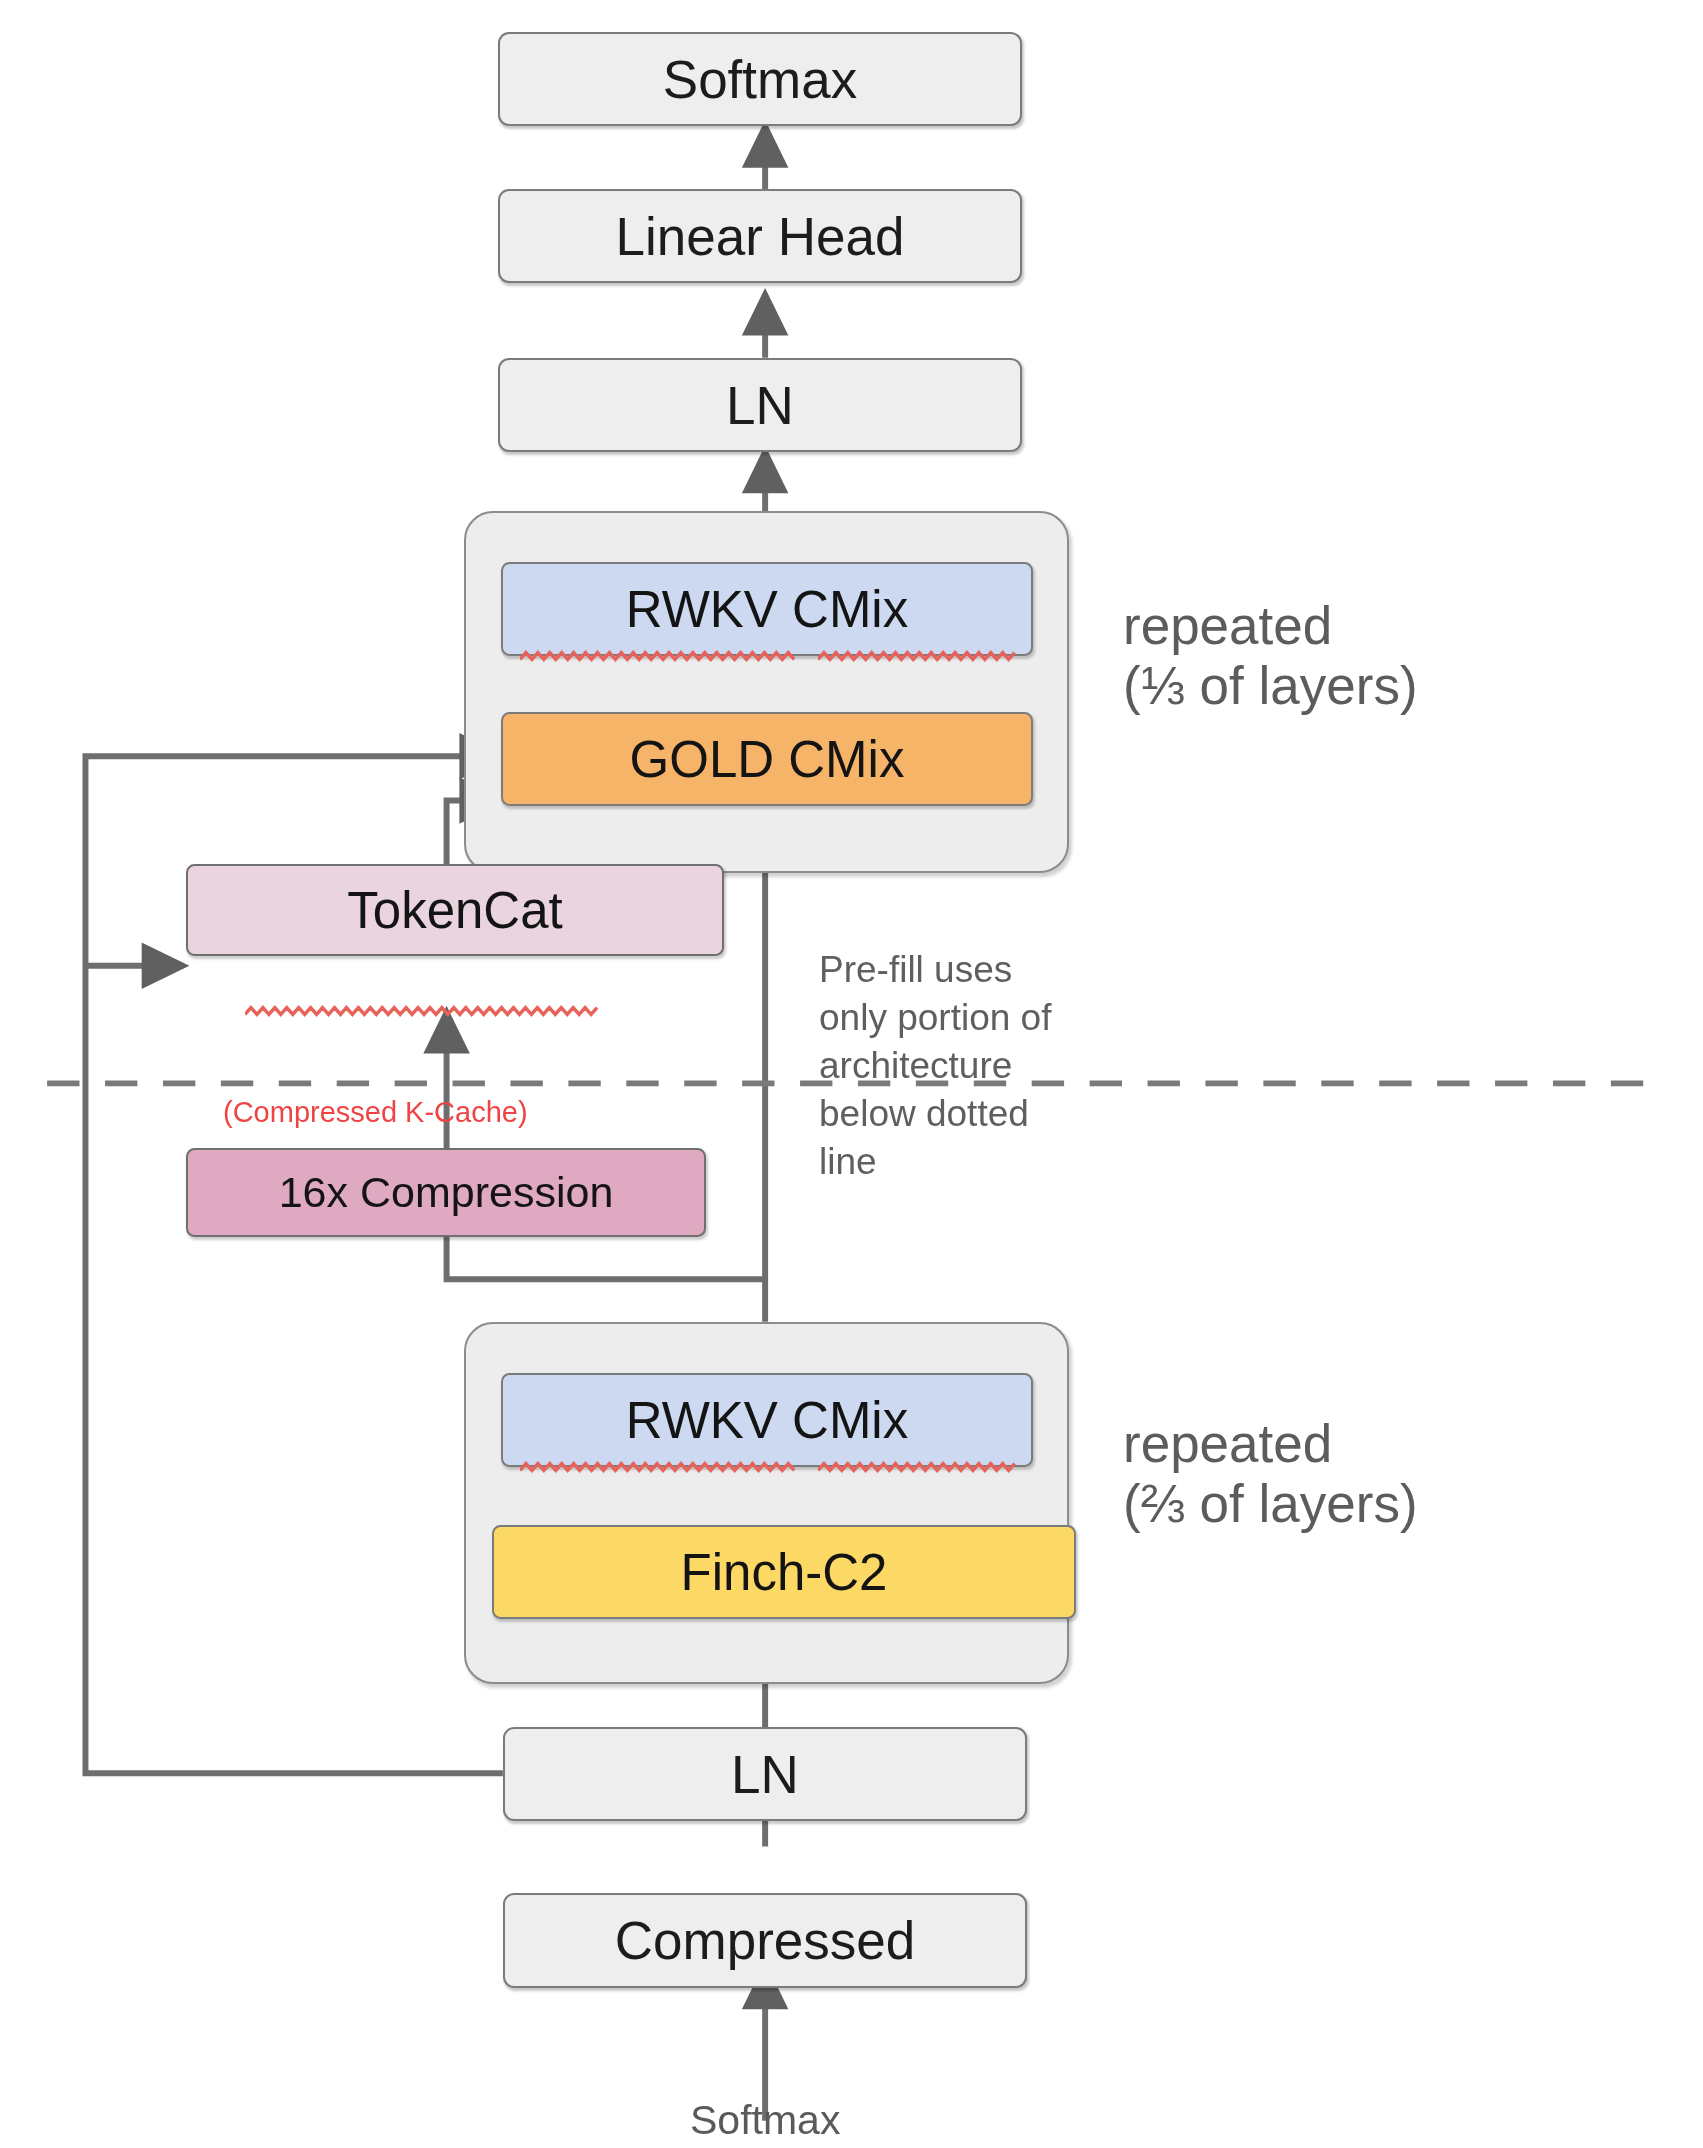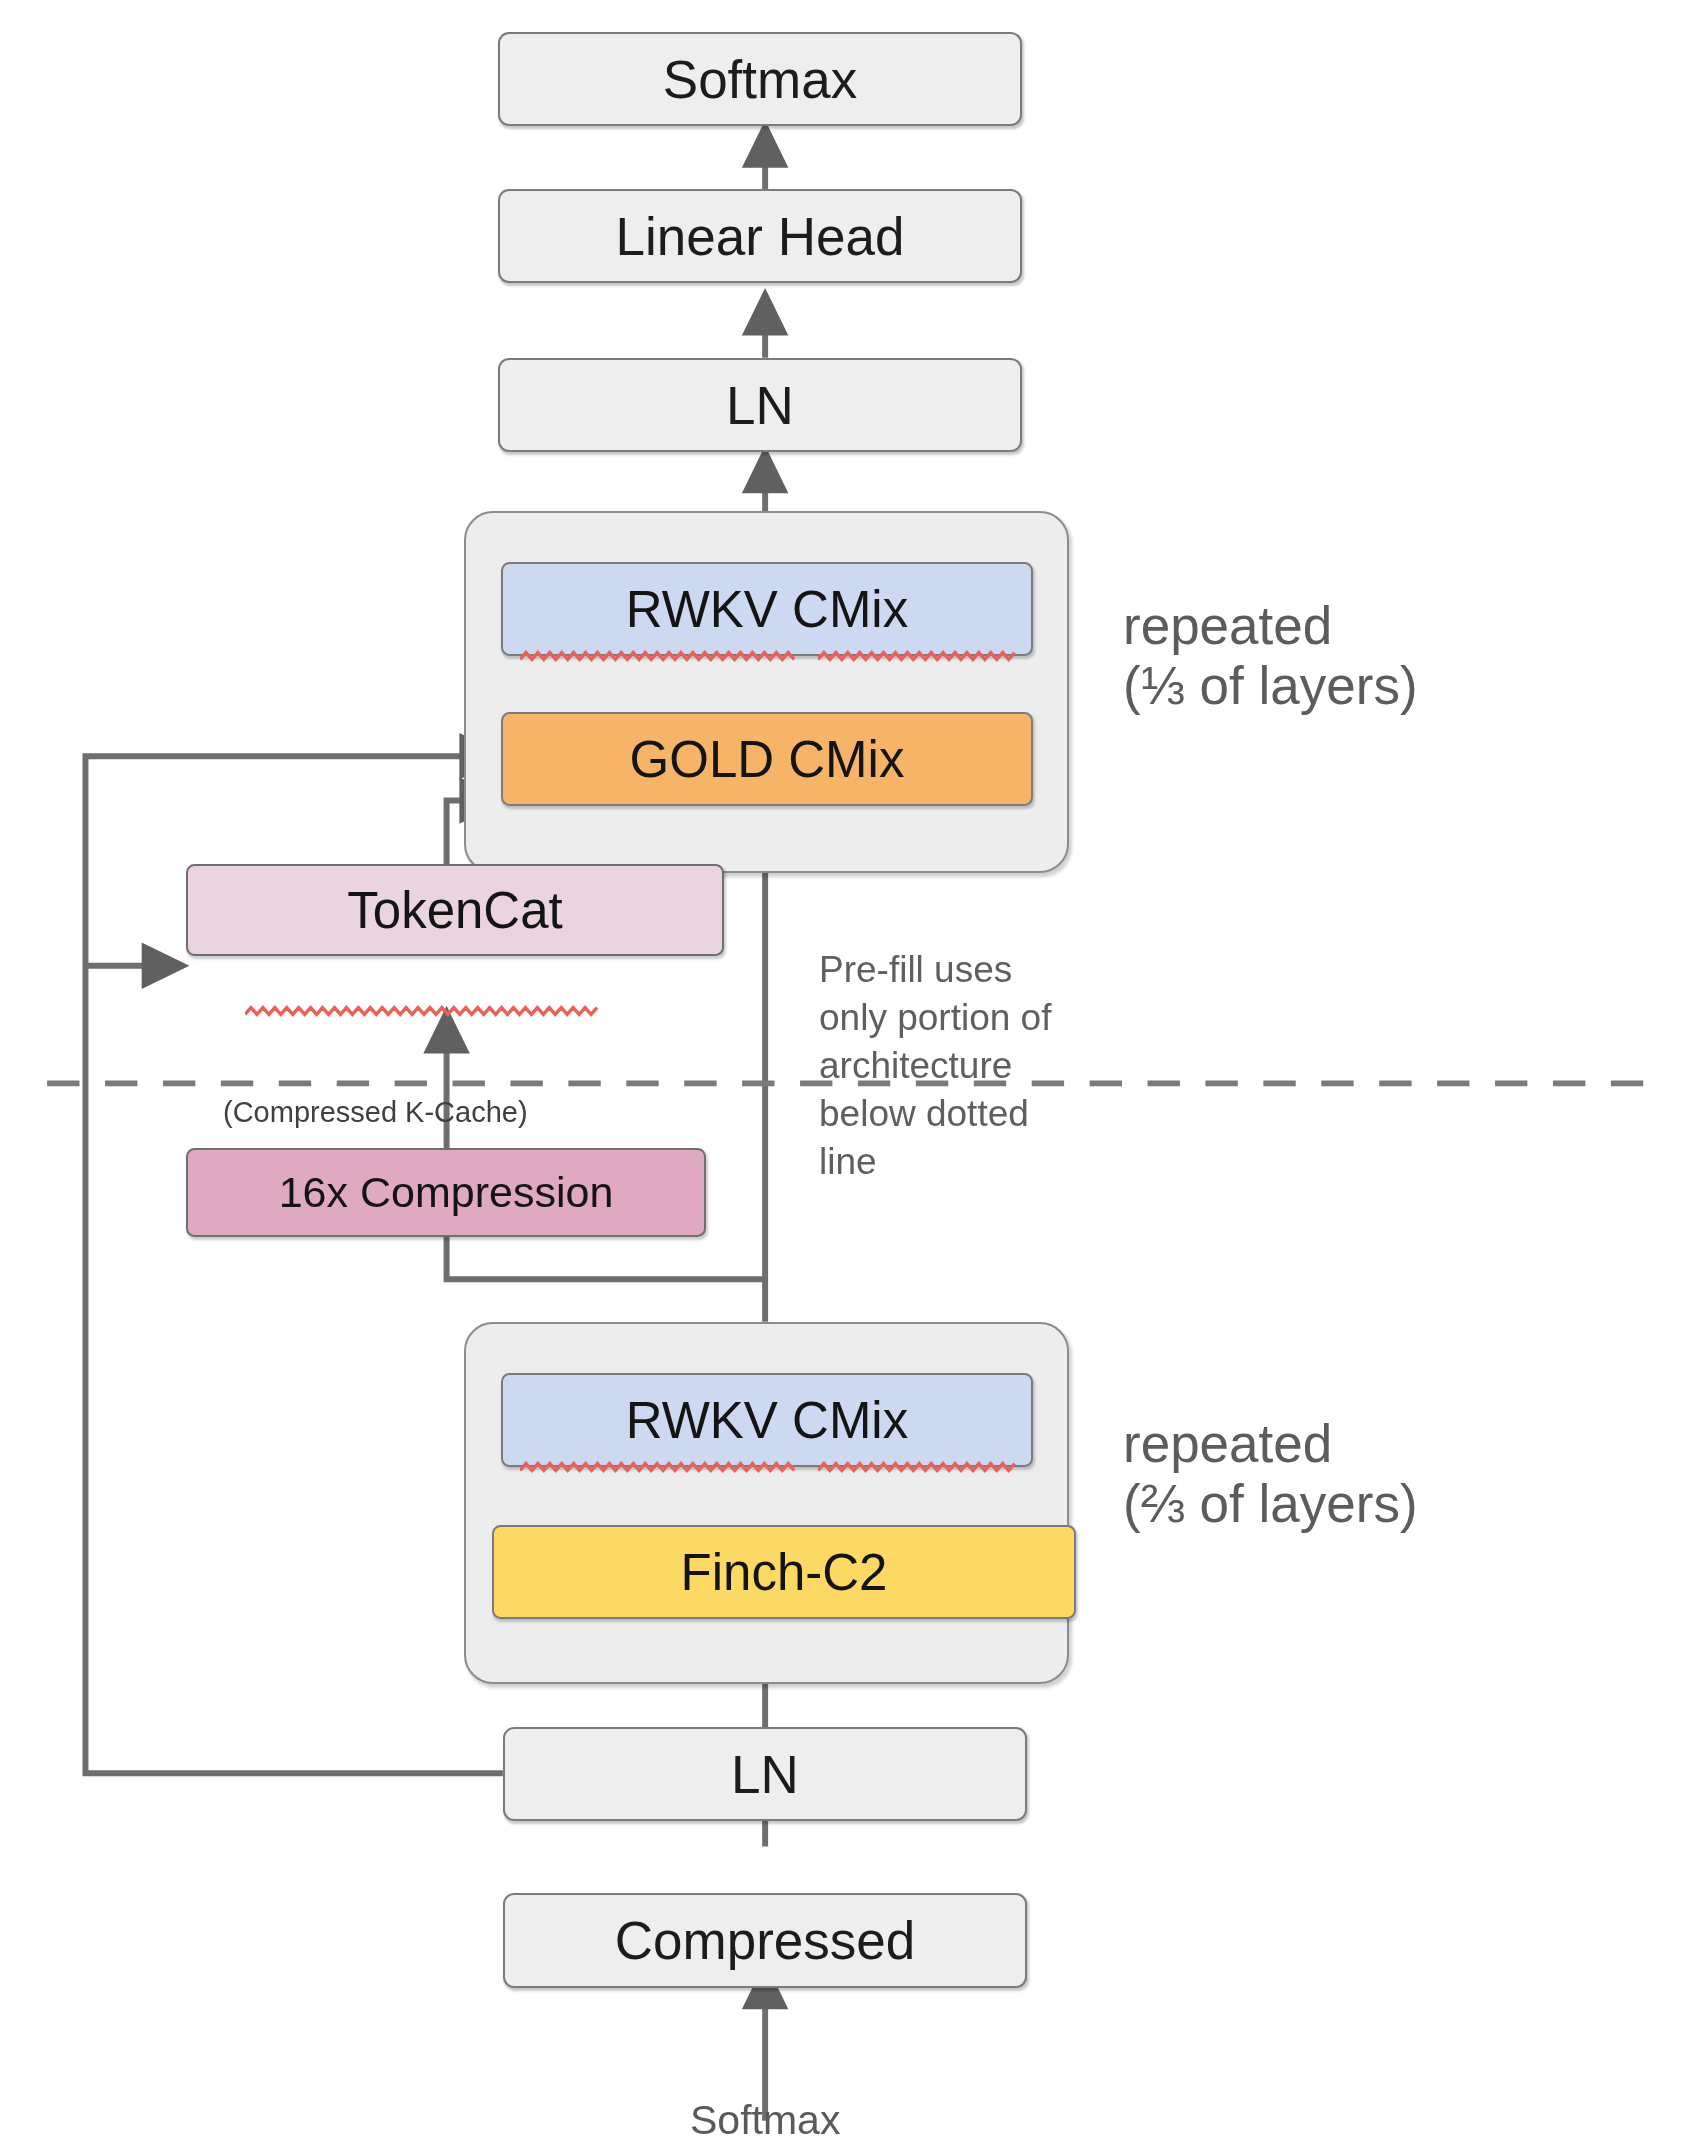--- a/index.html
+++ b/index.html
@@ -39,21 +39,21 @@
          border:2.6px solid #8c8c8c;border-radius:29px;
          background:#ededed;z-index:2;
          box-shadow:2.6px 3.4px 3.4px rgba(0,0,0,0.18);}
 
   
   .squig{position:absolute;height:12px;z-index:6;pointer-events:none;}
 
   
   .note{position:absolute;z-index:4;color:#5c5c5c;
         font-size:53px;line-height:1.14;white-space:pre-line;}
-  .note-small{position:absolute;z-index:4;color:#404040;
+  .note-small{position:absolute;z-index:4;color:#ef4444;
         font-size:29px;line-height:1.1;white-space:nowrap;}
   .note-mid{position:absolute;z-index:4;color:#5f5f5f;
         font-size:37px;line-height:1.30;white-space:pre-line;}
   .inputs-lbl{position:absolute;z-index:4;color:#5a5a5a;font-size:41px;}
 </style>
 </head>
 <body>
 
 <div id="stage">
 

